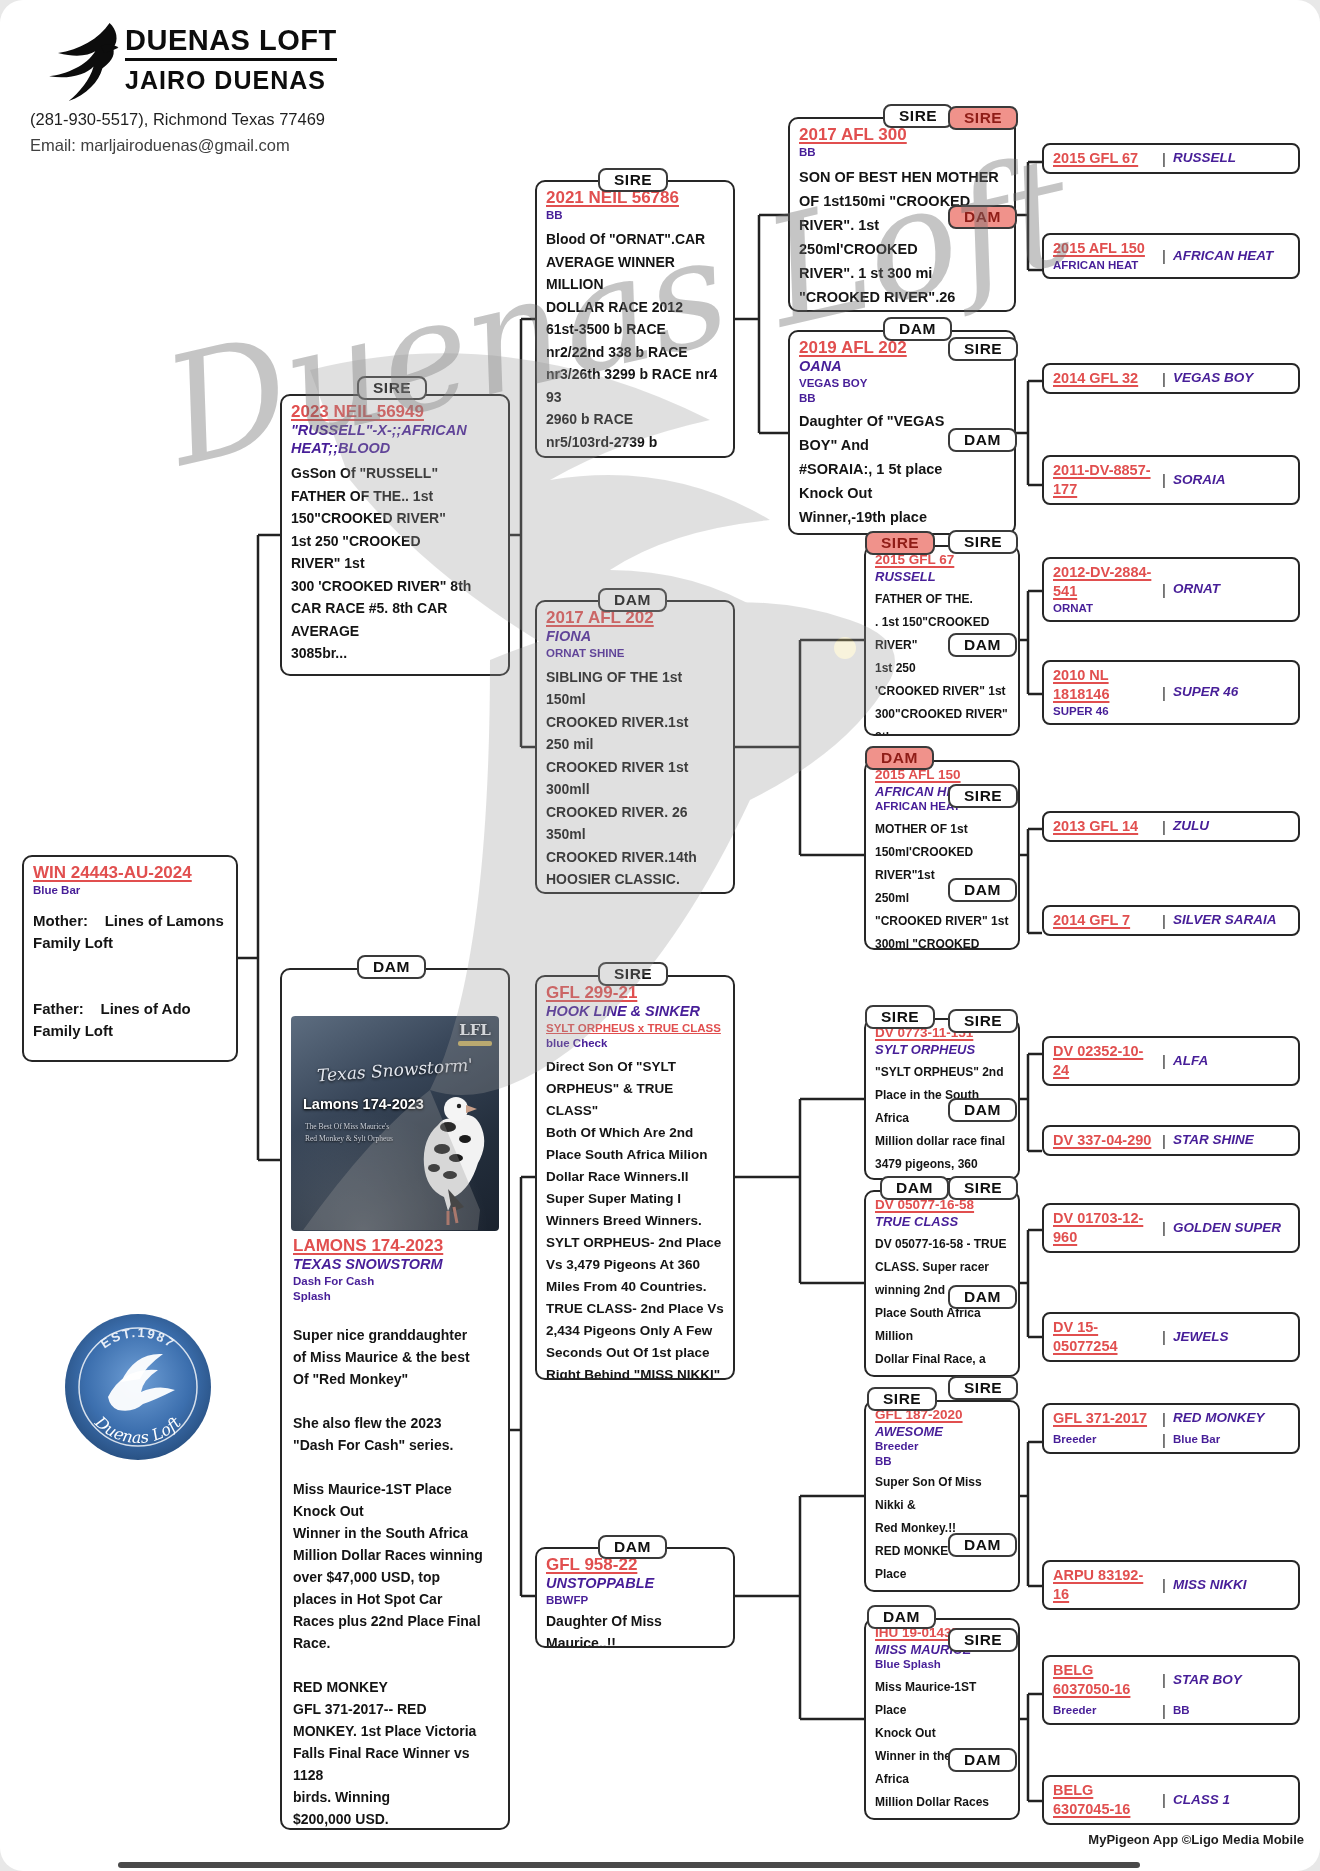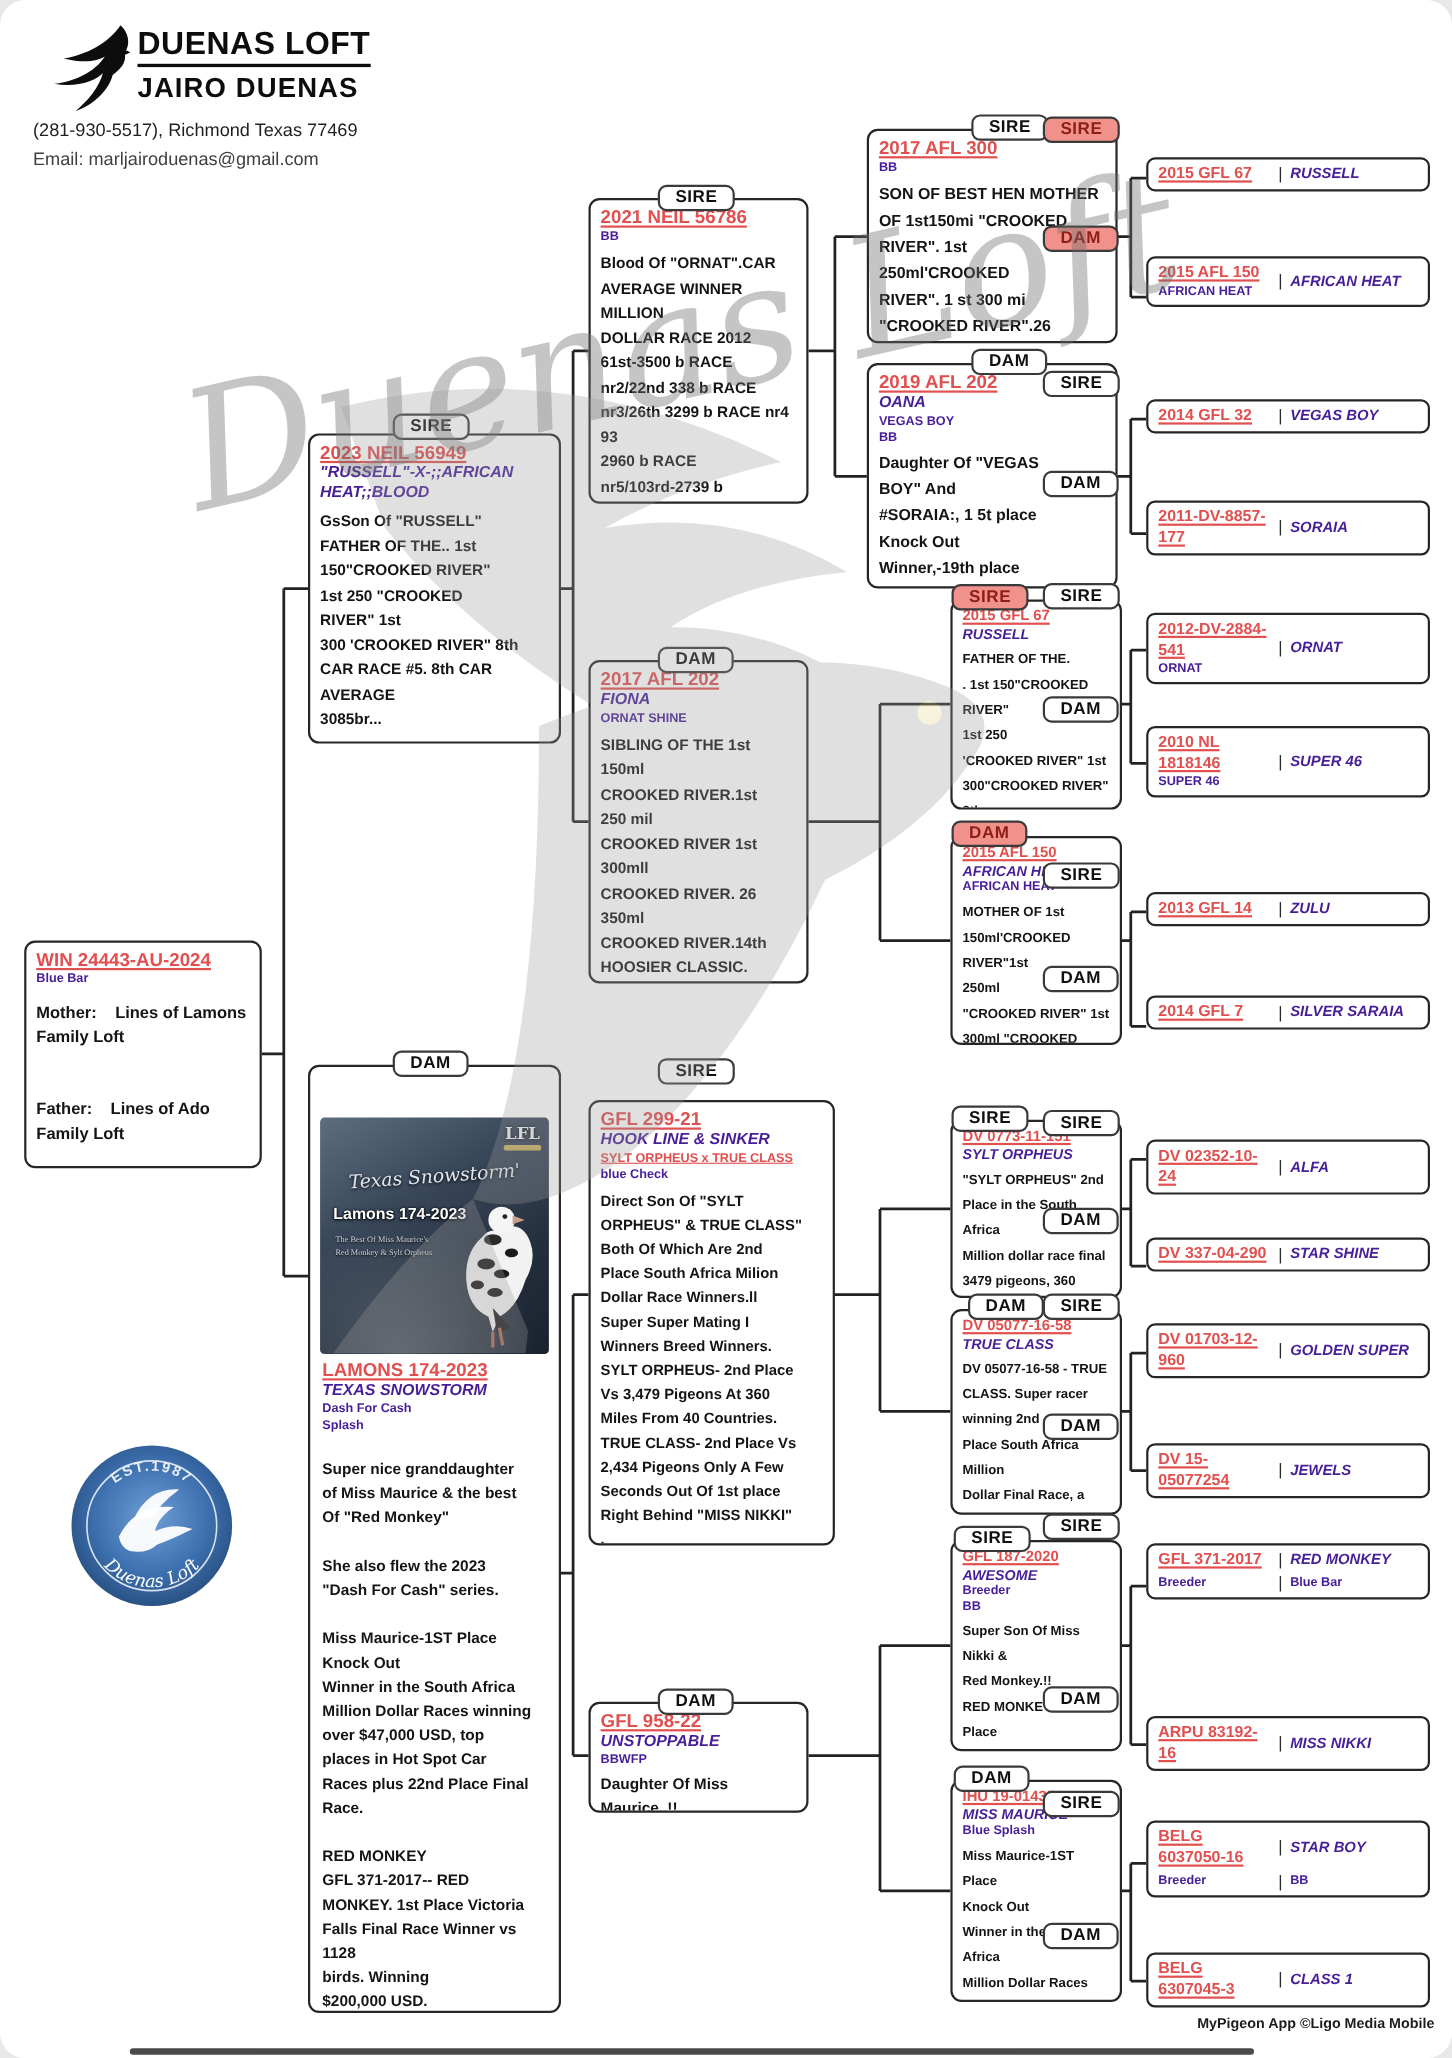--- a/index.html
+++ b/index.html
@@ -215,21 +215,21 @@
 CROOKED RIVER 1st 300mll
 CROOKED RIVER. 26 350ml
 CROOKED RIVER.14th
 HOOSIER CLASSIC. 8thCAR
 RACE#52800
 birds. 8thCAR
 AVERAGE 3085 birts.</div>
   </div>
 
   <div class="tab" style="left:598px;top:962px">SIRE</div>
-  <div class="pbox f-g299" style="left:535px;top:1000px;width:224px;height:405px">
+  <div class="pbox f-g299" style="left:535px;top:975px;width:200px;height:405px">
     <div class="bid">GFL 299-21</div>
     <div class="bname">HOOK LINE &amp; SINKER</div>
     <div class="bsubred">SYLT ORPHEUS x TRUE CLASS</div>
     <div class="bsub">blue Check</div>
     <div class="bbody">Direct Son Of "SYLT
 ORPHEUS" &amp; TRUE CLASS"
 Both Of Which Are 2nd
 Place South Africa Milion
 Dollar Race Winners.ll
 Super Super Mating I
@@ -481,21 +481,21 @@
         <span class="g5name">STAR BOY</span>
       </div>
     <div class="g5row" style="margin-top:3px">
         <span class="g5left g5sub">Breeder</span>
         <span class="g5div">|</span>
         <span class="g5sub">BB</span>
       </div>
   </div>
   <div class="g5box" style="top:1775px">
     <div class="g5row">
-        <span class="g5left g5id">BELG 6307045-3</span>
+        <span class="g5left g5id">BELG 6307045-16</span>
         <span class="g5div">|</span>
         <span class="g5name">CLASS 1</span>
       </div>
   </div>
 
   <svg id="badge" width="150" height="150" viewBox="0 0 150 150">
     <defs>
       <path id="arcTop" d="M22 78 A53 53 0 0 1 128 78"></path>
       <path id="arcBot" d="M16 72 A59 59 0 0 0 134 72"></path>
       <radialGradient id="bgrad" cx="50%" cy="45%" r="65%">

